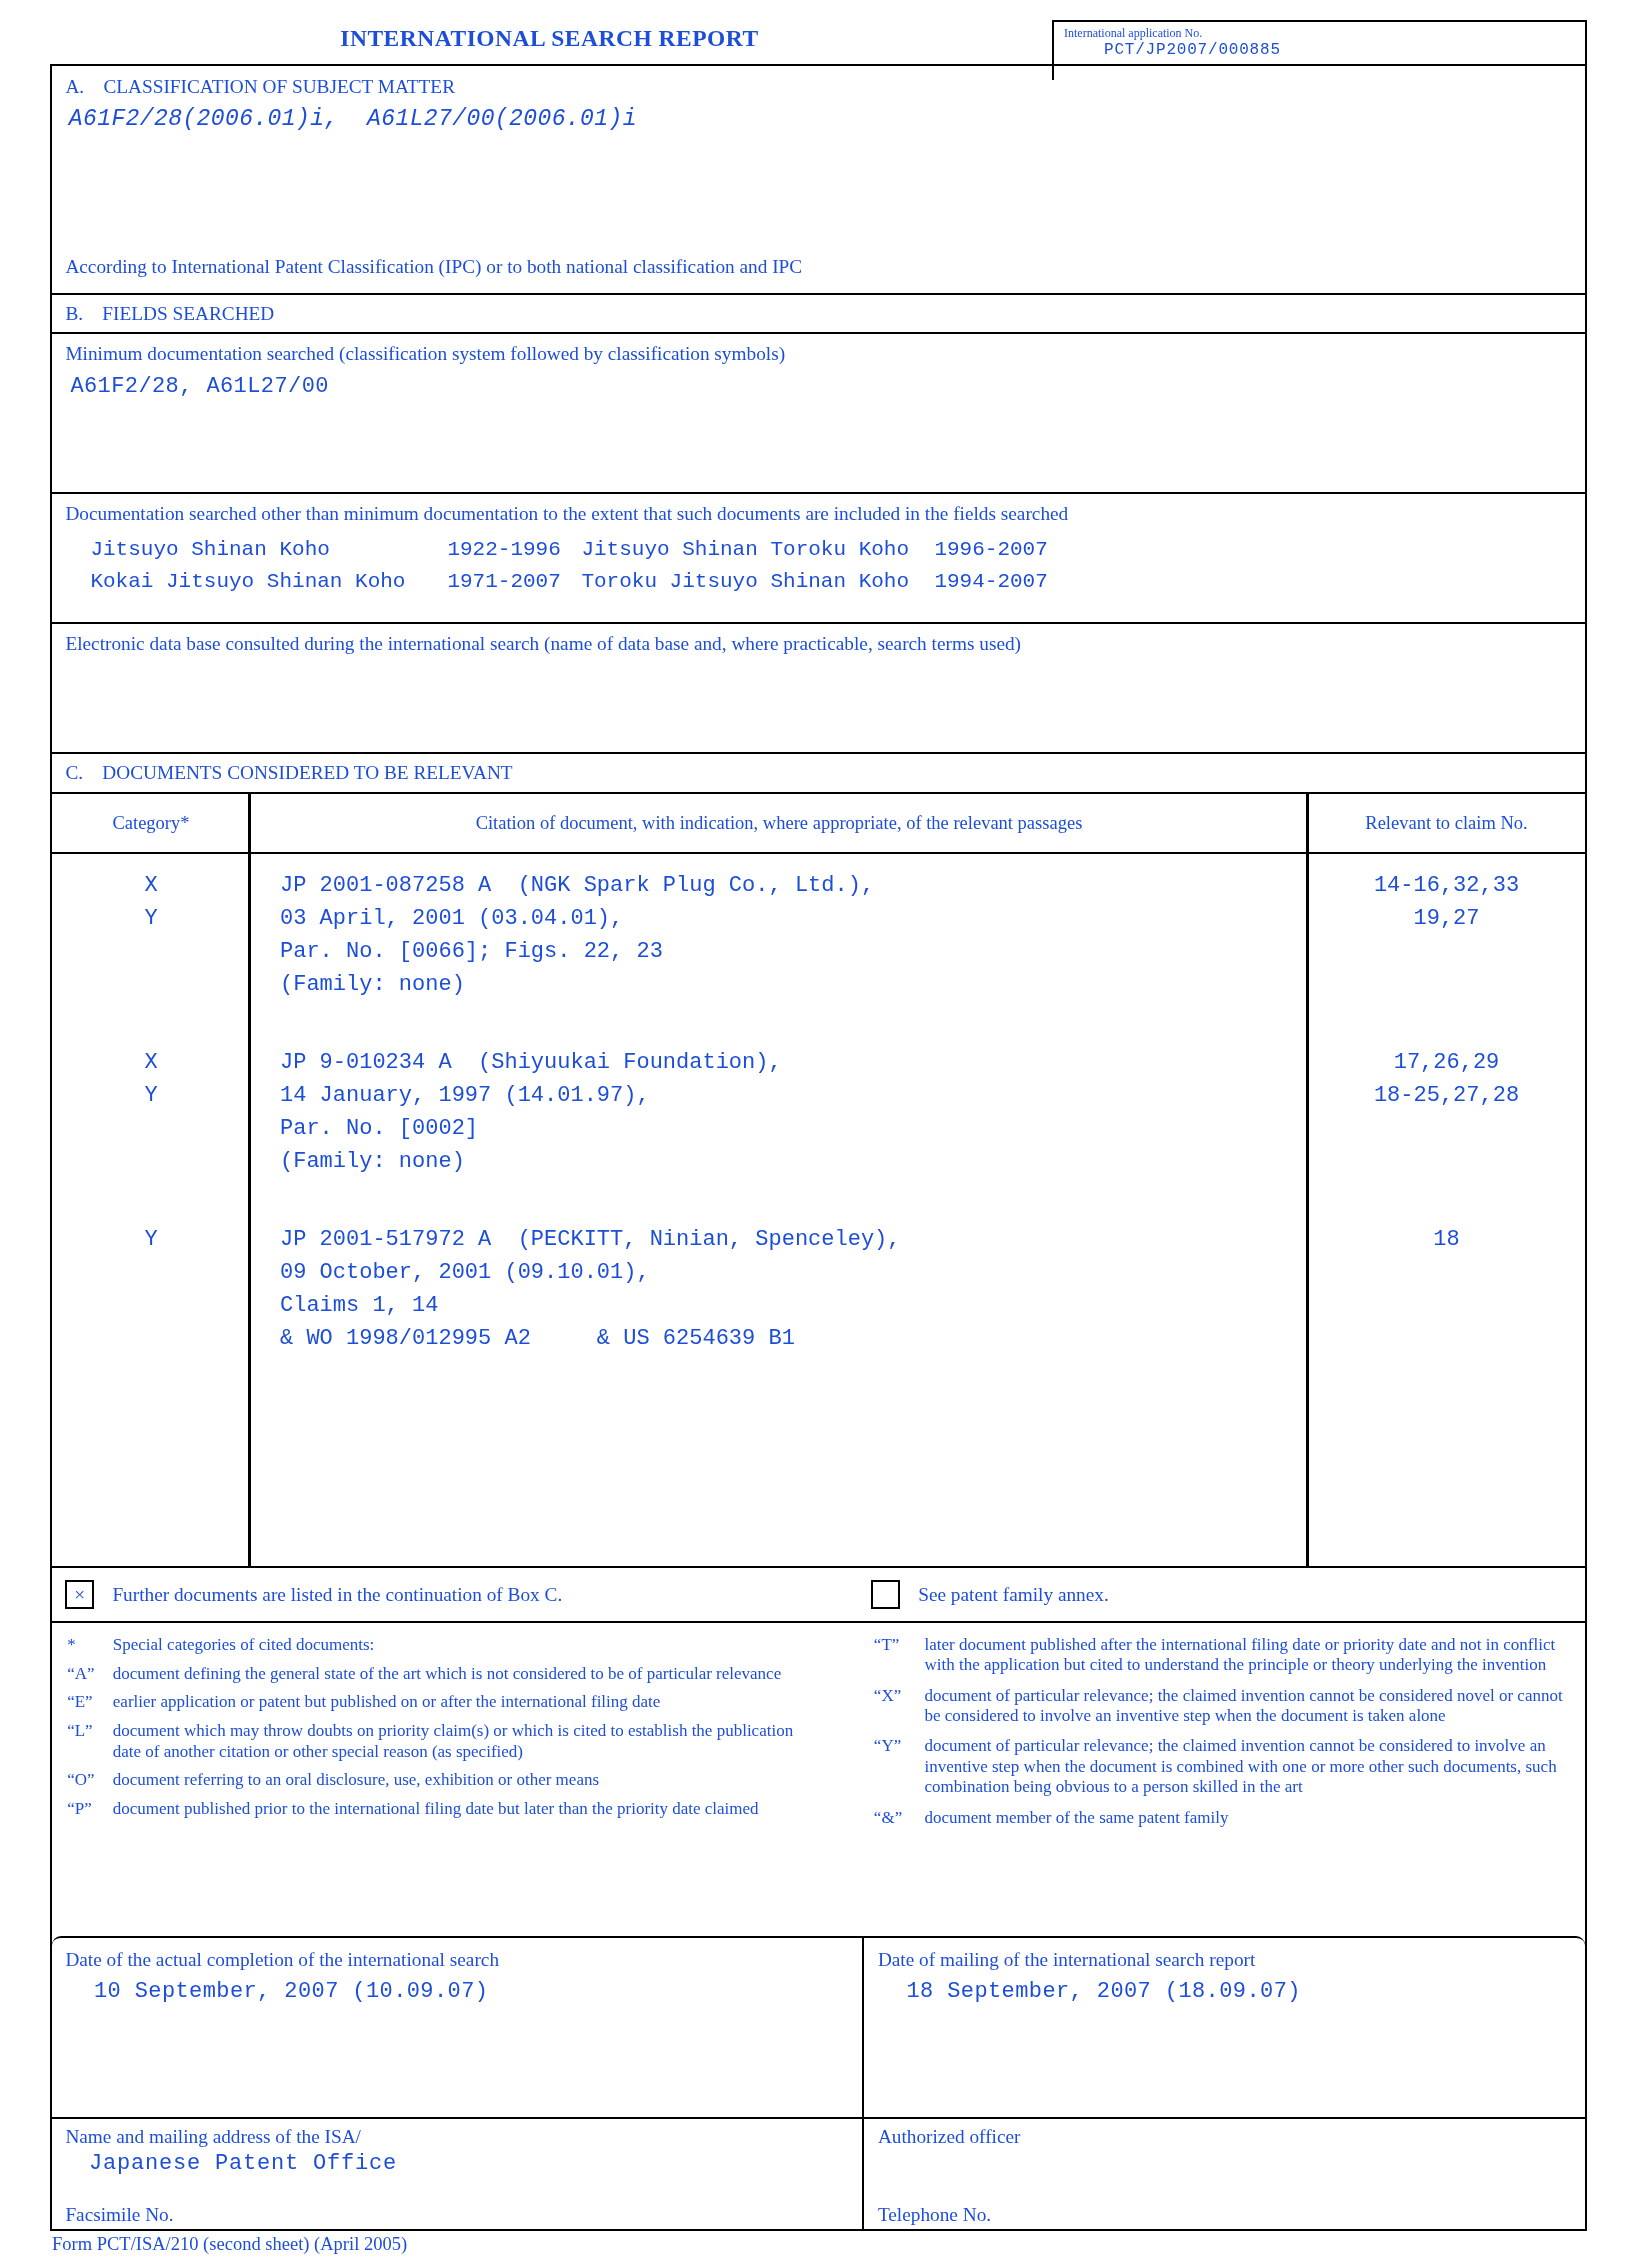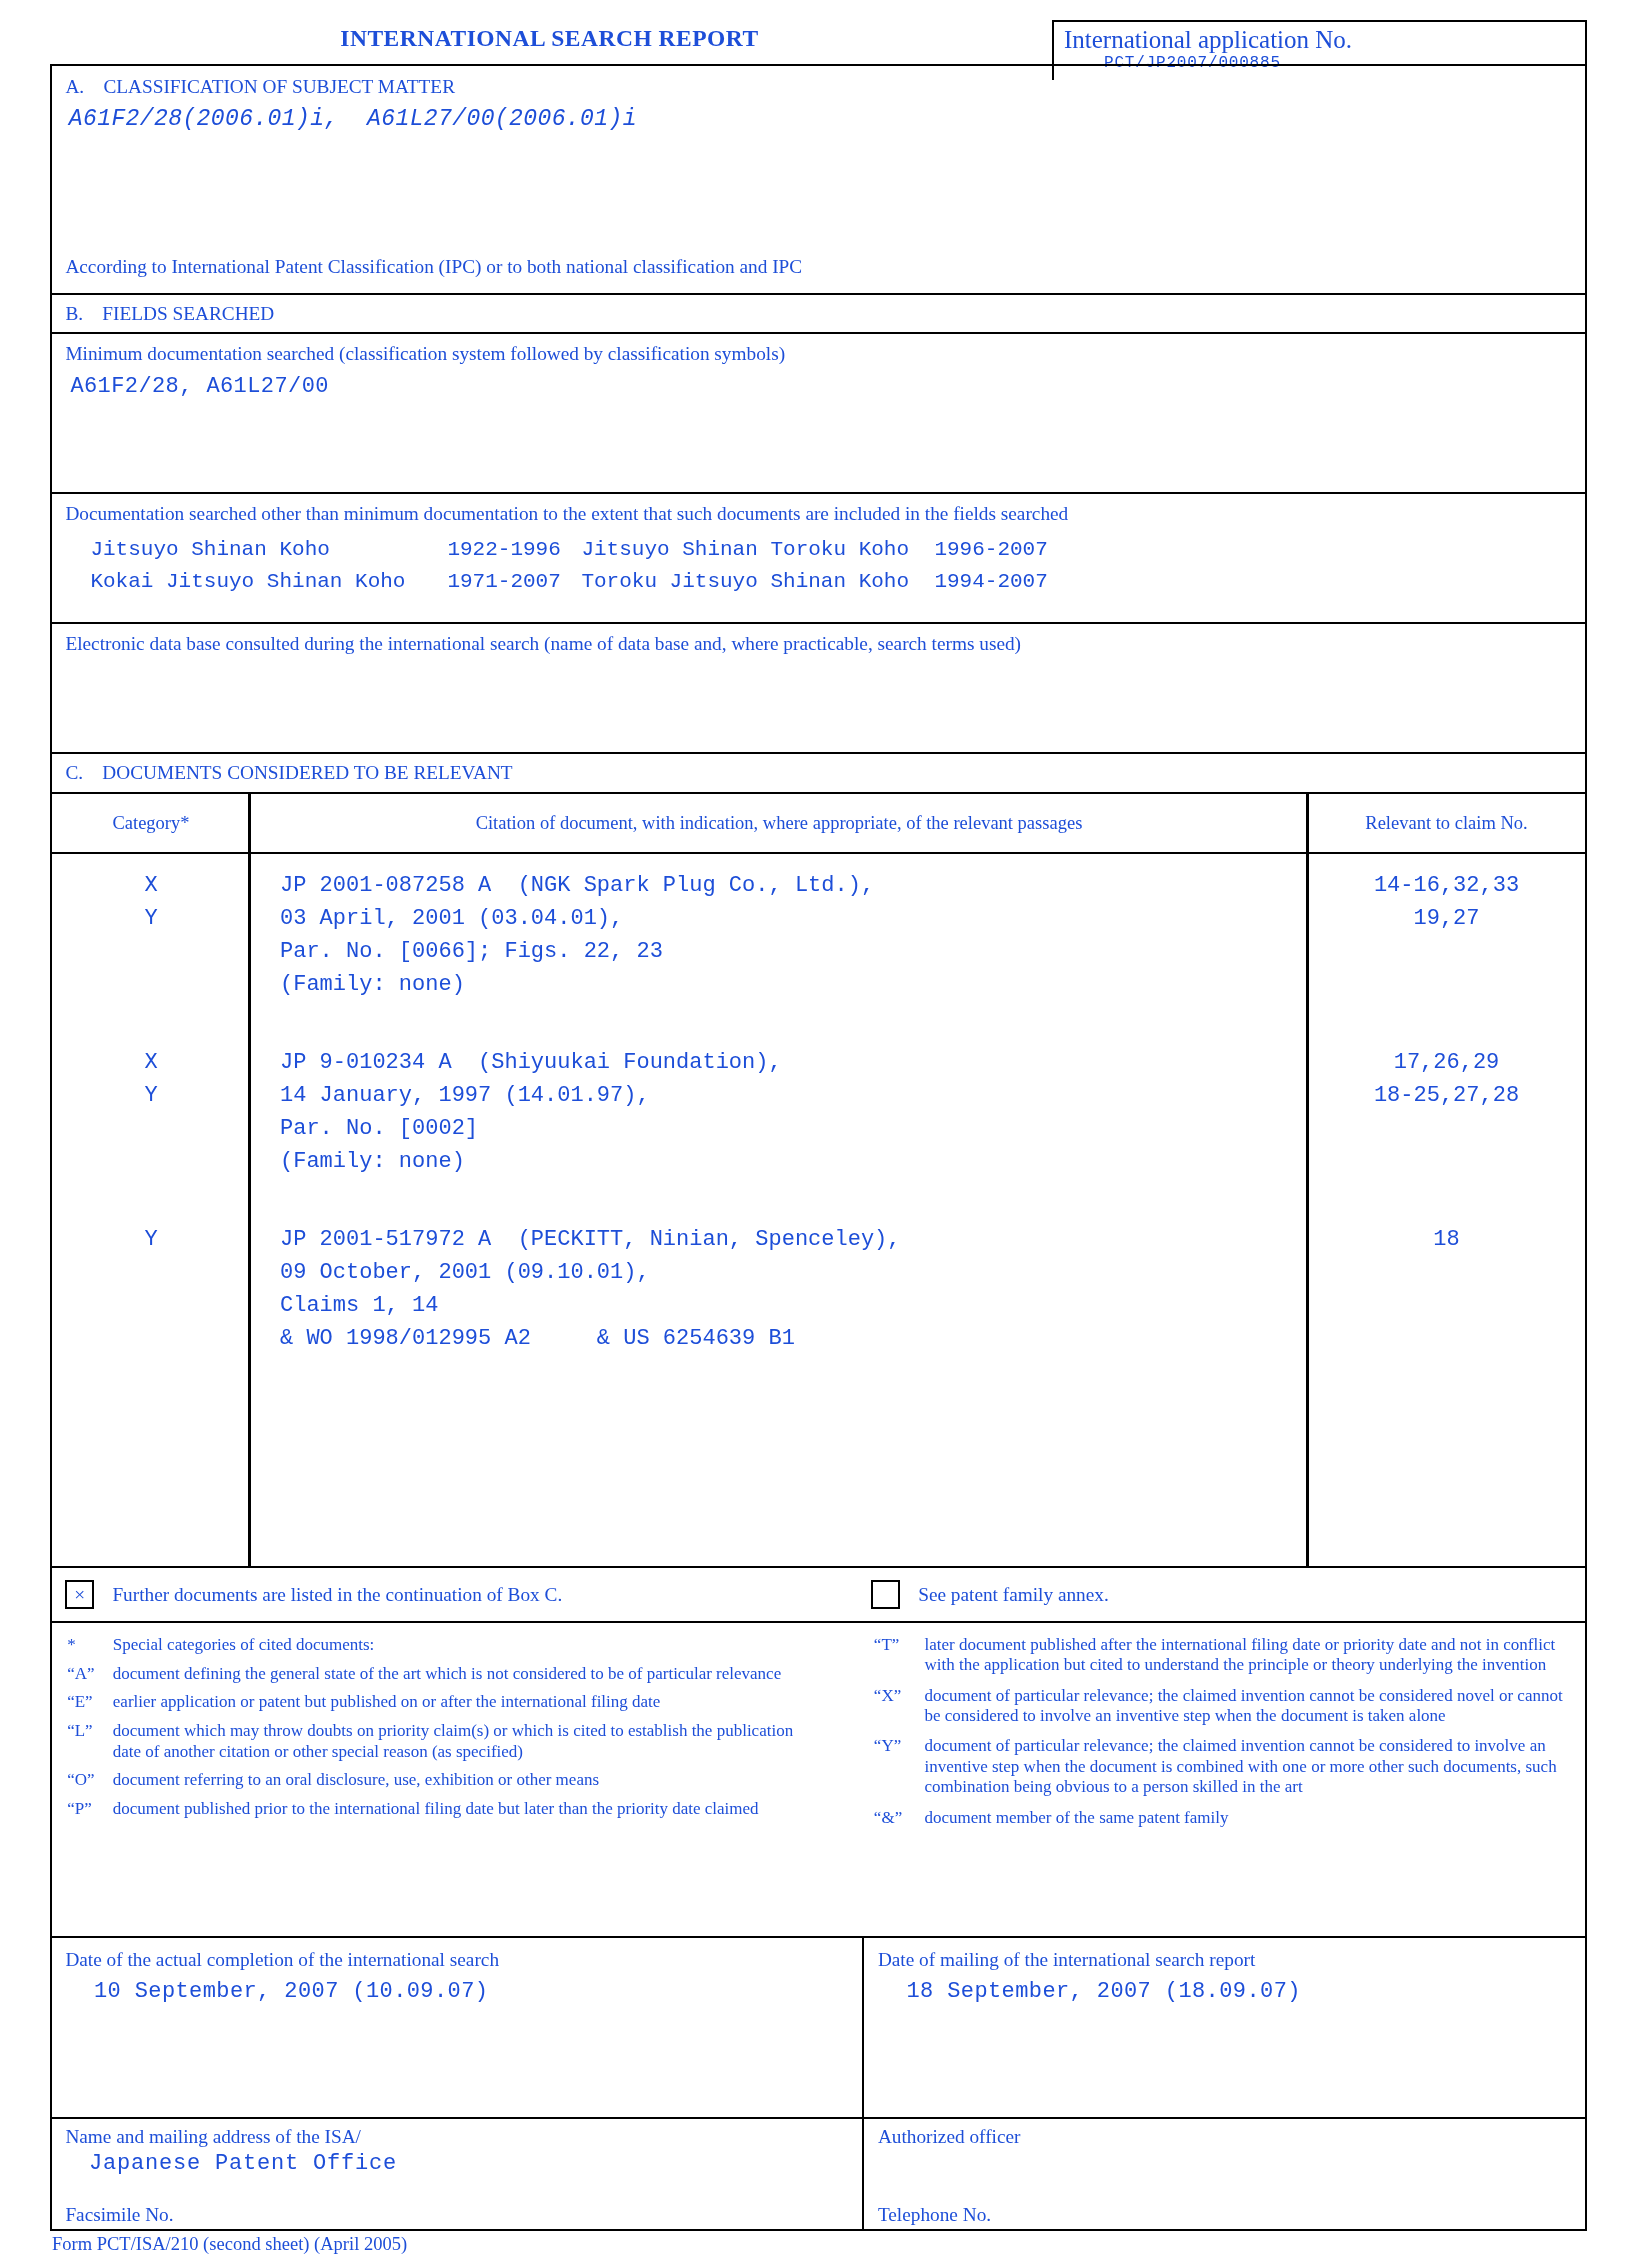--- a/index.html
+++ b/index.html
@@ -16,21 +16,21 @@
 
   
   .report-title {
     position:absolute; top:25px; left:0; width:999px; text-align:center;
     font-weight:bold; font-size:23.5px; letter-spacing:0.5px;
   }
   .app-box {
     position:absolute; top:20px; right:0; width:535px; height:60px;
     border:2.5px solid #000; border-bottom:none; padding:4.2px 10px 0 10px;
   }
-  .app-label { font-size:25px; }
+  .app-label { font-size:12px; }
   .app-value { font-size:16px; padding-left:40px; letter-spacing:0.8px; }
 
   
   .main-table { position:absolute; top:64px; left:0; width:1537px; border:2.5px solid #000; }
   .sec-heading { font-size:19.3px; }
 
   .sec-a { height:227px; padding:10px 13.4px 8.4px 13.4px; display:flex; flex-direction:column; }
   .class-line { font-size:23px; margin:8.4px 0 0 3.4px; letter-spacing:0.4px; }
   .ipc-note { margin-top:auto; padding-bottom:6.7px; }
 
@@ -68,21 +68,21 @@
               font-size:19.3px; line-height:1; flex:0 0 auto; }
 
   .legend { border-top:2.5px solid #000; height:315px; display:grid; grid-template-columns:53% auto;
             padding:11.8px 15px 0 11.8px; font-size:17px; line-height:1.2; }
   .legend-col.left { padding-right:39px; }
   .legend-col.right { padding-left:8.4px; padding-right:5px; }
   .legend-item { display:grid; grid-template-columns:49px auto; margin-bottom:8.4px; }
   .legend-col.right .legend-item { grid-template-columns:54px auto; margin-bottom:10px; }
   .legend-sym { padding-left:3.4px; }
 
-  .dates-row { border-top:2.5px solid #000; height:181px; display:grid; grid-template-columns:53% auto; }
+  .dates-row { border-top:2.5px solid #000; height:181px; display:grid; grid-template-columns:53% auto;border-radius:9px; }
   .dates-cell { padding:11px 13.4px; }
   .dates-cell.left { border-right:2.5px solid #000; }
   .date-value { font-size:22px; margin:8.4px 0 0 28.5px; letter-spacing:0.4px; }
 
   .name-row { border-top:2.5px solid #000; height:112px; display:grid; grid-template-columns:53% auto; }
   .name-cell { padding:6.7px 13.4px 3.4px 13.4px; display:flex; flex-direction:column; }
   .name-cell.left { border-right:2.5px solid #000; }
   .isa-value { font-size:22px; margin:3.4px 0 0 23.5px; letter-spacing:0.8px; }
   .bottom-label { margin-top:auto; }
 

